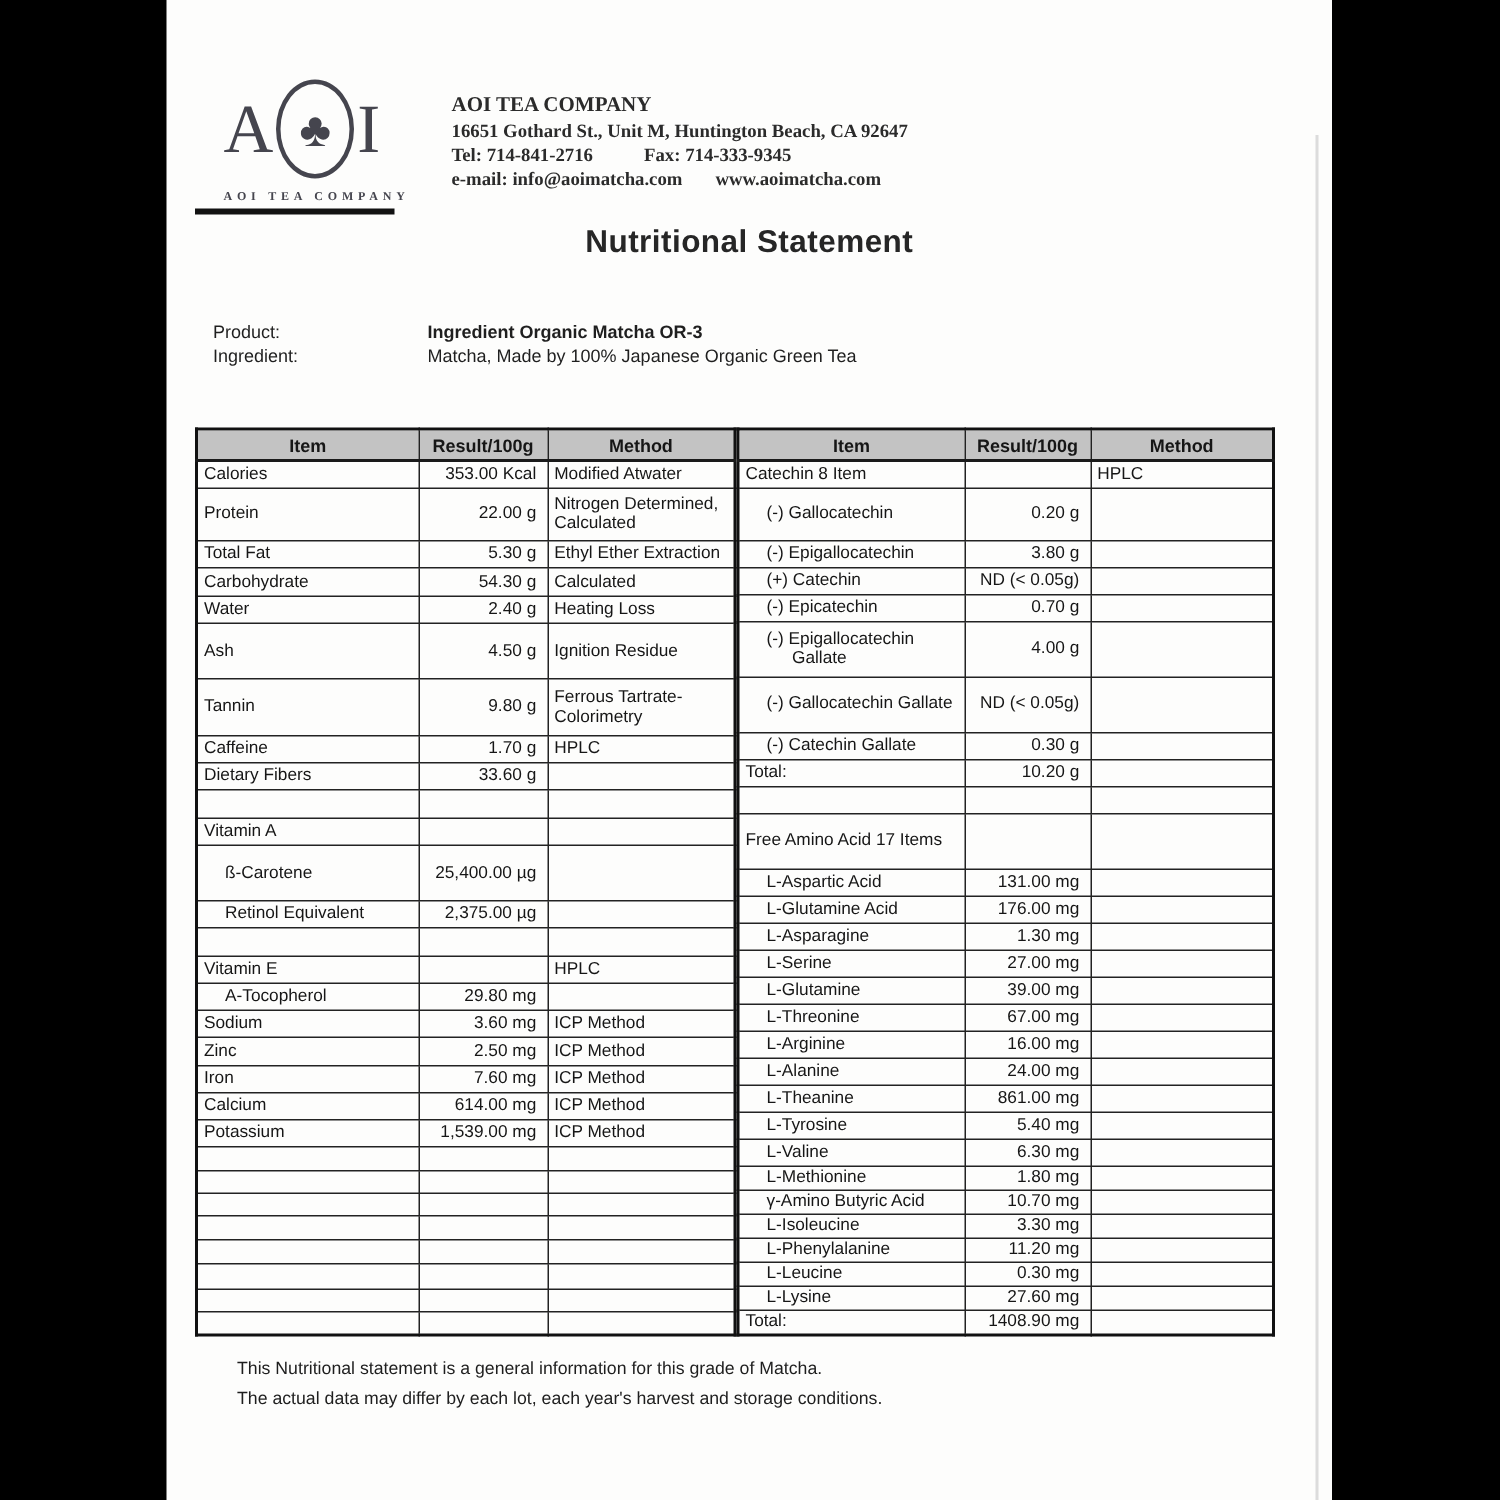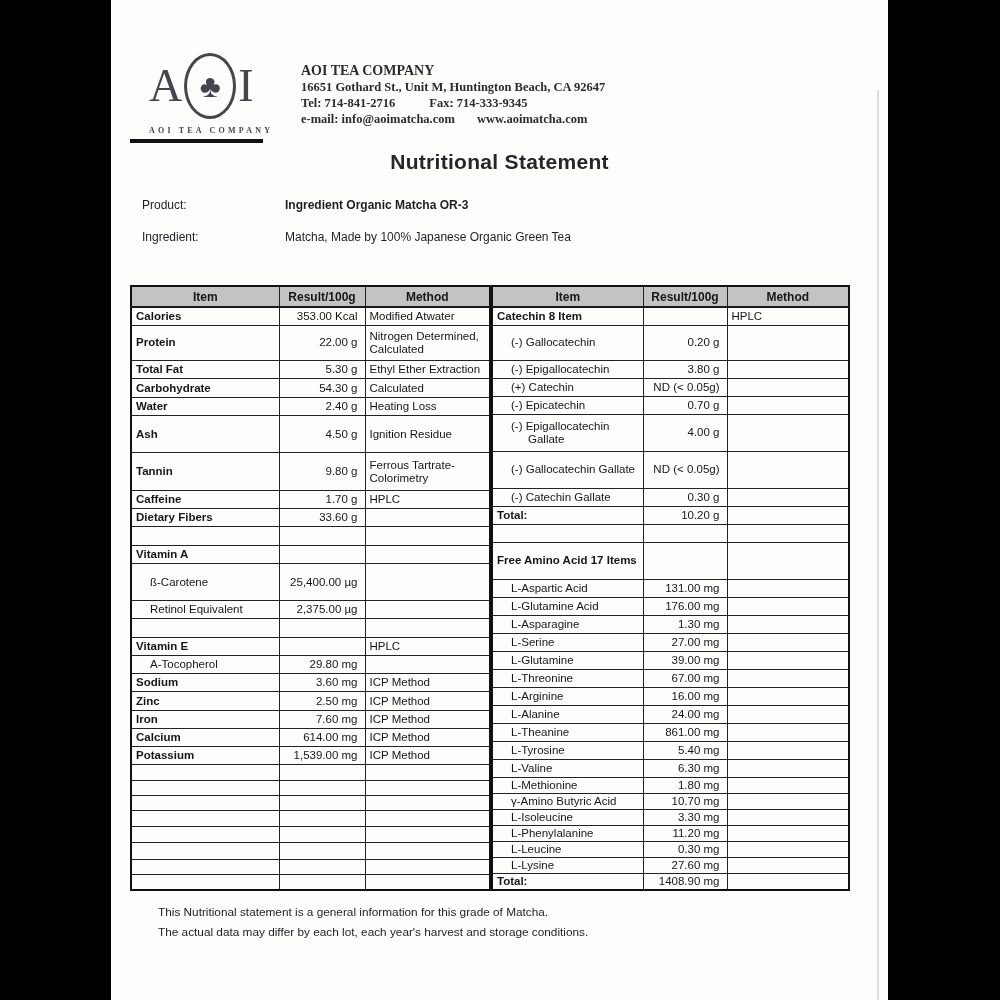--- a/index.html
+++ b/index.html
@@ -26,33 +26,33 @@
   .company .gap{width:34px;}
   .company .gap2{width:22px;}
 
   .artifact-line{position:absolute;left:19px;top:139px;width:133px;height:4px;background:#121212;}
 
   .title{position:absolute;left:0;top:150px;width:100%;text-align:center;
          font-size:21px;font-weight:700;color:#262626;letter-spacing:.3px;}
 
   .meta{position:absolute;left:31px;font-size:12px;color:#1f1f1f;}
   .meta .val{position:absolute;left:143px;top:0;white-space:nowrap;}
-  .m-product{top:198px;text-align:right;}
+  .m-product{top:214px;text-align:right;}
   .m-ingredient{top:230px;}
   .bold{font-weight:700;}
 
   
   .tables{position:absolute;left:19px;top:285px;display:flex;}
   table{border-collapse:collapse;table-layout:fixed;font-size:11.5px;color:#161616;}
   th,td{border:1.5px solid #222;padding:1px 4px;overflow:hidden;}
   th{background:#c3c3c3;font-size:12px;font-weight:700;text-align:center;height:17px;
      border-bottom:2px solid #1a1a1a;}
   table{border:2.5px solid #111;}
   td.res{text-align:right;padding-right:7px;white-space:nowrap;}
-  td.item.b{font-weight:700;}
+  td.item.b{font-weight:400;}
   td.item.ind{padding-left:35px;text-indent:-17px;}
   td{line-height:13px;}
 
   .t-left col.c1{width:148px;} .t-left col.c2{width:86px;} .t-left col.c3{width:125px;}
   .t-right col.c1{width:151px;} .t-right col.c2{width:84px;} .t-right col.c3{width:122px;}
 
   
   .footer{position:absolute;left:47px;top:903px;font-size:11.8px;line-height:19.5px;color:#1e1e1e;}
 </style>
 </head>

